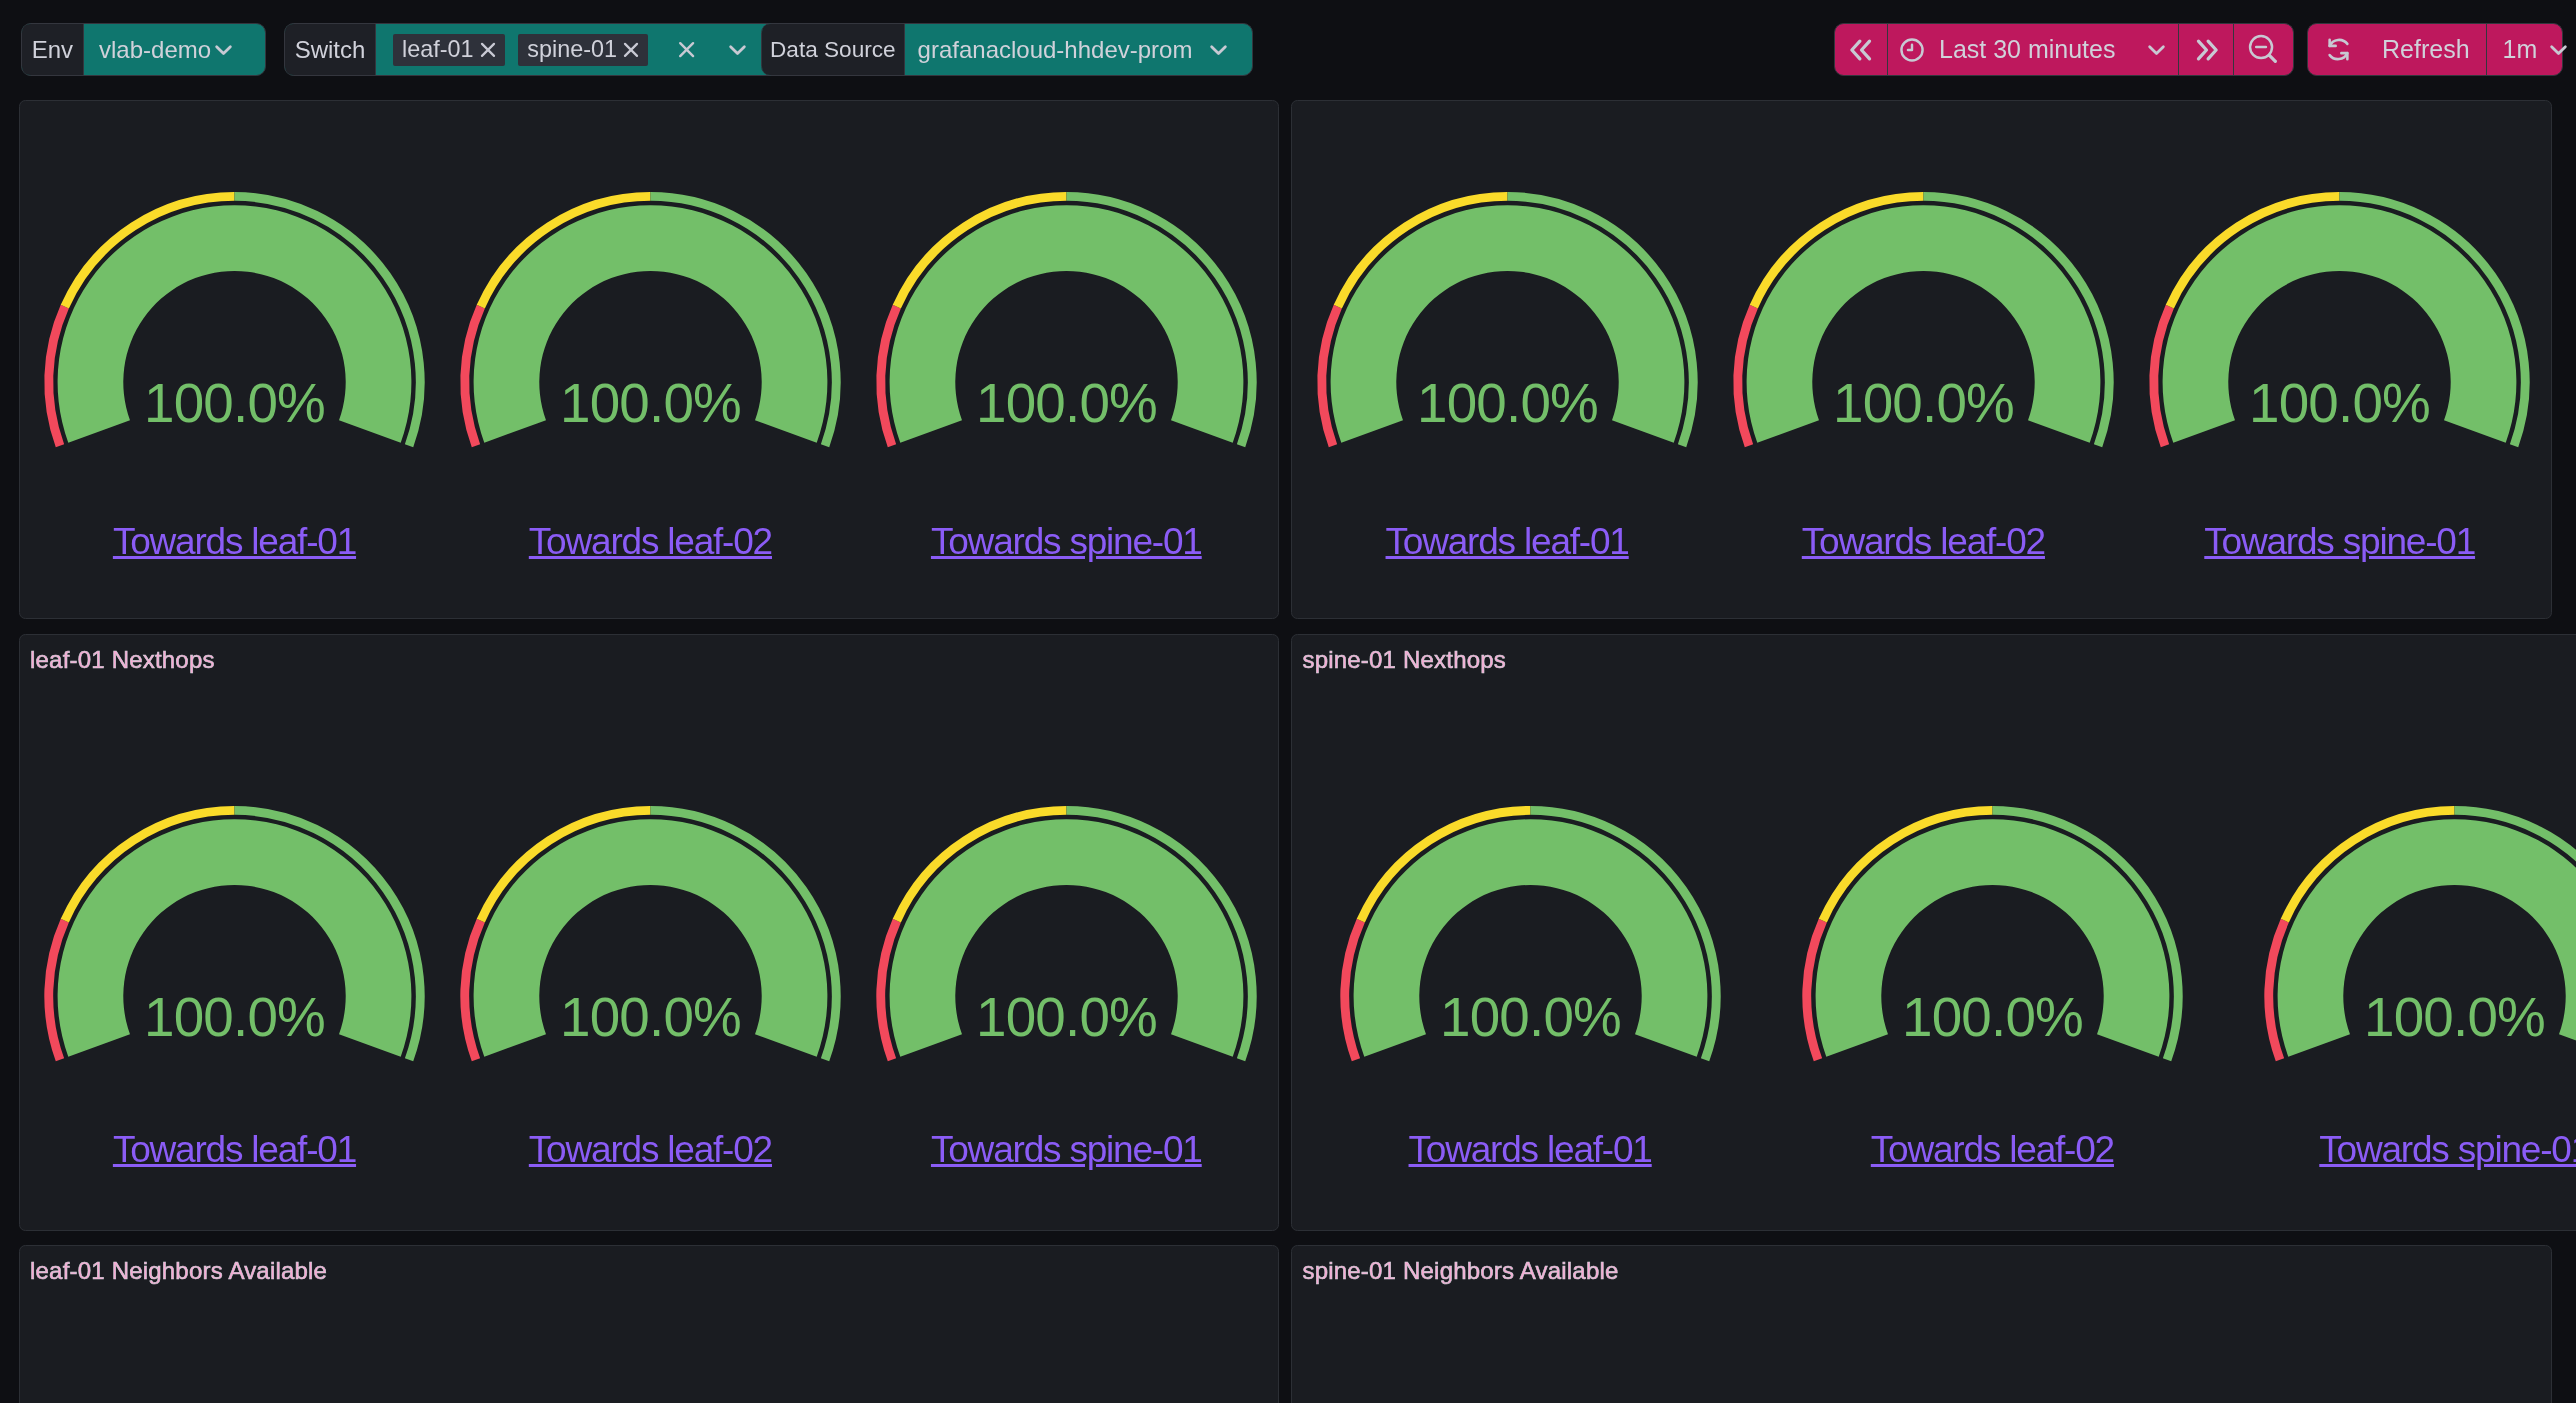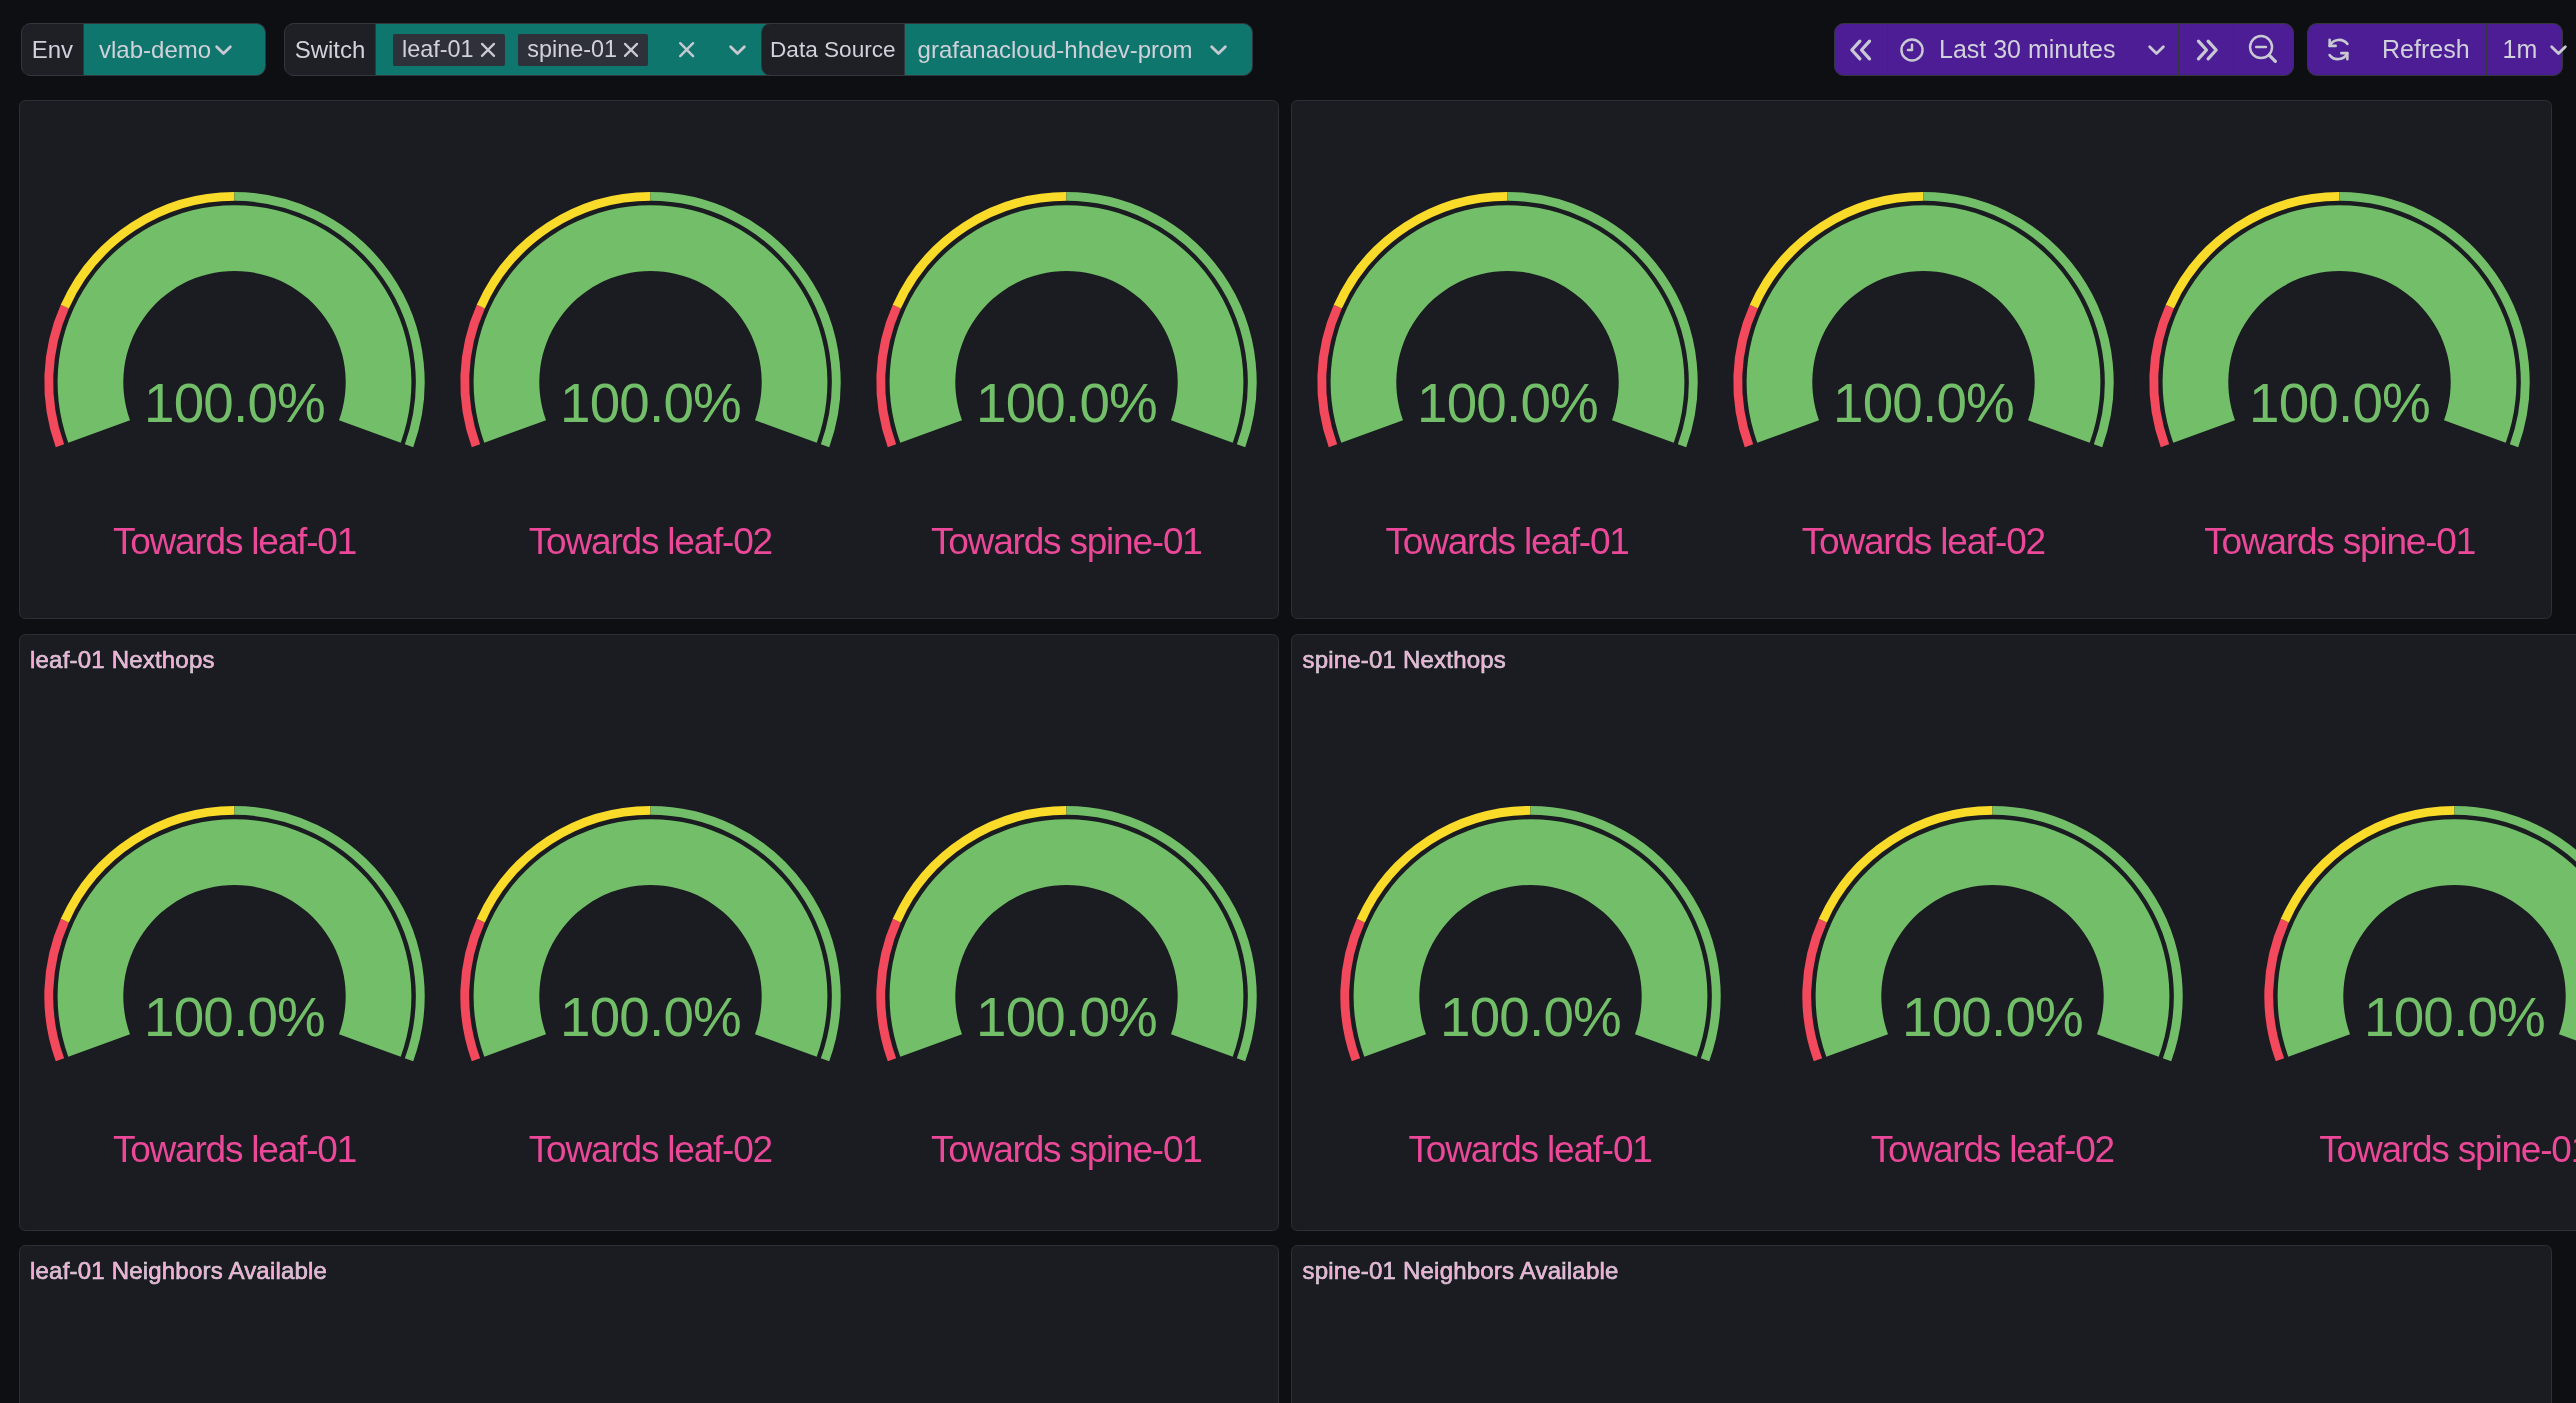--- a/index.html
+++ b/index.html
@@ -1,33 +1,33 @@
 <!DOCTYPE html>
 <html style="font-size:13px"><head><meta charset="utf-8"><style>
 * { margin:0; padding:0; box-sizing:border-box; }
 html,body { width:2576px; height:1403px; background:#0e0f13; overflow:hidden;
   font-family:"Liberation Sans", sans-serif; }
 .panel { position:absolute; background:#1a1c21; border:1.6px solid #2c2f35; border-radius:6.4px; }
 .ptitle { position:absolute; left:10.5px; top:11.3px; font-size:24px; font-weight:400; -webkit-text-stroke:0.6px #d3d4dc; color:#f9a8d4; letter-spacing:0.2px; }
 .gauges { display:flex; width:100%; padding-left:7px; padding-right:3.2px; }
 .cell { flex:1 1 0; display:flex; flex-direction:column; align-items:center; }
-.glabel { font-size:37px; color:#ec4899; letter-spacing:-1.2px; line-height:45px; white-space:nowrap; }
+.glabel { font-size:37px; color:#8b5cf6; letter-spacing:-1.2px; line-height:45px; white-space:nowrap;text-decoration:underline; }
 svg.g text { font-family:"Liberation Sans", sans-serif; }
 .hgroup { position:absolute; top:23.4px; height:53px; display:flex; align-items:stretch;
   border:1.6px solid #34363e; border-radius:9.7px; background:#0f766e; }
 .hlabel { display:flex; align-items:center; padding:0 9.7px; background:#1e2026; color:#d0d1da;
   font-size:24px; border-right:1.6px solid #34363e; border-radius:8px 0 0 8px; white-space:nowrap; }
 .hval { display:flex; align-items:center; padding:0 15.3px; color:#d0d1da; font-size:24px; white-space:nowrap; }
 .chip { display:flex; align-items:center; background:#2e313a; border-radius:2px;
   height:32px; padding:0 8.9px; font-size:23.4px; color:#d0d1da; }
 .chip svg { margin-left:6.4px; }
 .tbtn { display:flex; align-items:center; justify-content:center; padding:0 16px;
   color:#d0d1da; font-size:25px; white-space:nowrap; }
 .tbtn + .tbtn { border-left:1.6px solid #34363e; }
-.hgroup2 { background:#4c1d95; }
+.hgroup2 { background:#be185d; }
 .ic { display:block; }
 </style></head><body>
 <div class="hgroup" style="left:21px;width:245px">
   <div class="hlabel">Env</div>
   <div class="hval" style="flex:1">
       <span>vlab-demo</span>
       <span style="flex:1"></span>
       <svg class="ic" width="21" height="21" viewBox="0 0 26 26">
         <path d="M4.5 9.5 L13 18 L21.5 9.5" fill="none" stroke="#c8c9d3" stroke-width="3.4" stroke-linecap="round" stroke-linejoin="round"></path>
       </svg>

